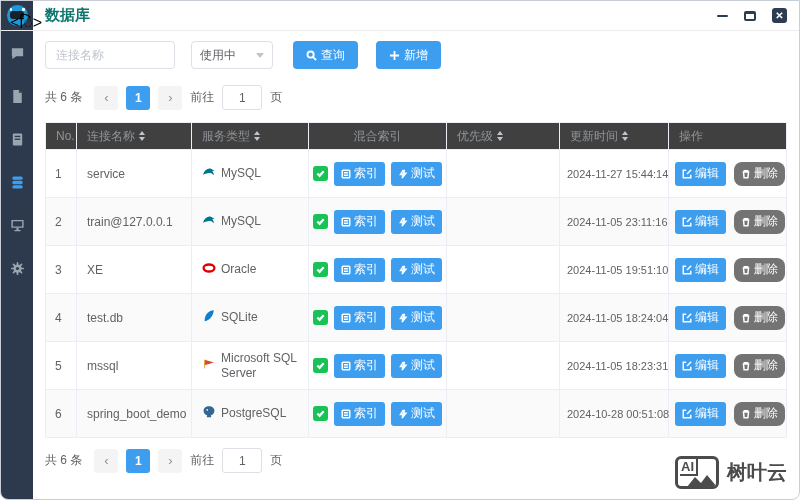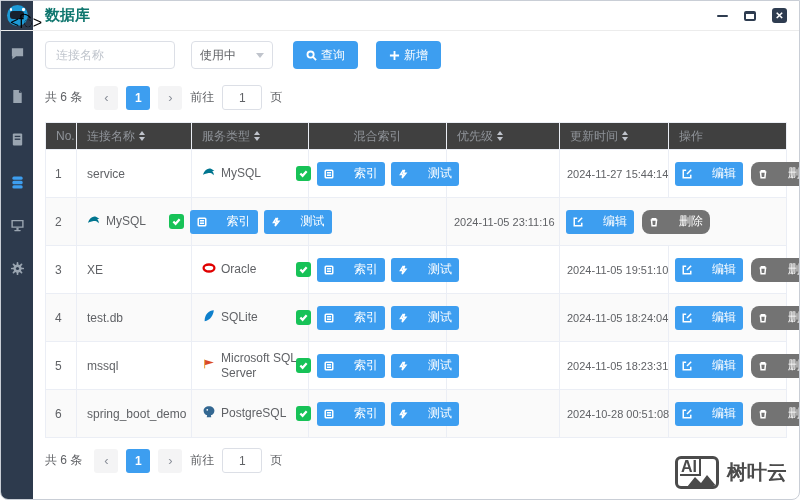--- a/index.html
+++ b/index.html
@@ -66,29 +66,29 @@
   .td.c-updated { font-size:11px; white-space:nowrap; padding:0 7px; }
   .td.c-ops { gap:8px; padding:0 6px; }
   .db-cell { display:flex; align-items:center; gap:5px; line-height:1.25; }
   .db-cell svg { width:14px; height:14px; flex:0 0 auto; }
   .sort-caret { display:inline-flex; flex-direction:column; gap:2px; }
   .sort-caret i { width:0; height:0; border-left:3.5px solid transparent; border-right:3.5px solid transparent; }
   .sort-caret .up { border-bottom:4px solid #c0c4cc; }
   .sort-caret .dn { border-top:4px solid #c0c4cc; }
   .check { width:15px; height:15px; background:#17c257; border-radius:3px; display:flex; align-items:center; justify-content:center; cursor:pointer; flex:0 0 auto; }
   .check svg { width:9px; height:9px; stroke:#fff; stroke-width:2.5; fill:none; }
-  .mini-btn { height:24px; border:none; border-radius:3px; color:#fff; font-size:12px; display:inline-flex; align-items:center; gap:20px; padding:0 7px; cursor:pointer; font-family:"Liberation Sans",sans-serif; white-space:nowrap; }
+  .mini-btn { height:24px; border:none; border-radius:3px; color:#fff; font-size:12px; display:inline-flex; align-items:center; gap:3px; padding:0 7px; cursor:pointer; font-family:"Liberation Sans",sans-serif; white-space:nowrap; }
   .mini-btn svg { width:10px; height:10px; stroke:#fff; fill:none; stroke-width:1.8; }
   .mini-blue { background:#3d9ef0; }
   .mini-red { background:#737373;border-radius:8px; }
 
   
   .watermark { position:absolute; right:12px; bottom:10px; display:flex; align-items:center; gap:8px; color:#4b4b4b; }
   .wm-logo { width:44px; height:33px; border:3px solid #4b4b4b; border-radius:6px; position:relative; overflow:hidden; background:#fff; }
-  .wm-ai { position:absolute; top:0; left:2px; font-size:16px; font-weight:bold; color:#4b4b4b; border-right:2px solid #4b4b4b; border-bottom:2px solid #4b4b4b; padding:0 2px 0 1px; line-height:15px; }
+  .wm-ai { position:absolute; top:0; left:2px; font-size:13px; font-weight:bold; color:#4b4b4b; border-right:2px solid #4b4b4b; border-bottom:2px solid #4b4b4b; padding:0 2px 0 1px; line-height:15px; }
   .wm-mtn { position:absolute; bottom:-1px; right:-1px; width:30px; height:14px; }
   .wm-mtn polygon { fill:#4b4b4b; }
   .wm-brand { font-size:20px; font-weight:bold; }
 </style>
 </head>
 <body>
 
 <div class="window">
 
   <div class="titlebar">
@@ -292,20 +292,23 @@
         <span>删除</span>
       </button>
     </div>
   </div>
 
   <div class="tr">
     <div class="td c-no">
                 <span>2</span>
               </div>
     <div class="td">
+                <span>train@127.0.0.1</span>
+              </div>
+    <div class="td">
       <span class="db-cell">
                   <span class="db-icon"><svg viewBox="0 0 16 16" width="14" height="14">
                       <path fill="#00758f" d="M1 11c2-5.5 6-8 9.2-6.8 1.8.7 2.2 2 4 2.1-.9.6-1.6.6-2.6 1 1.6.9 2.2 2.7 1.6 4.4-.9-1.6-2.1-2.7-3.7-2.7C6.8 9 4 9.6 1 11z"></path>
                     </svg></span>
                   <span>MySQL</span>
                 </span>
     </div>
     <div class="td c-mixed">
       <span class="check">
                   <svg viewBox="0 0 10 10">

